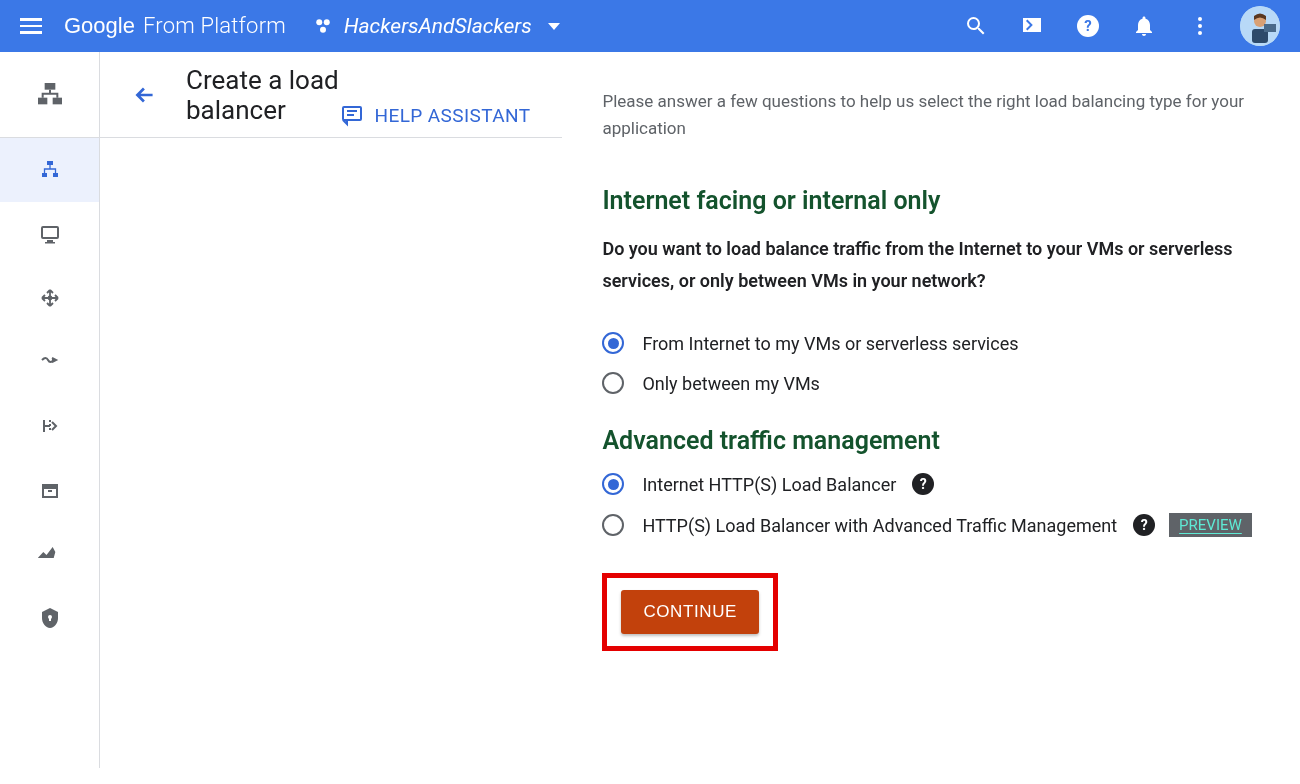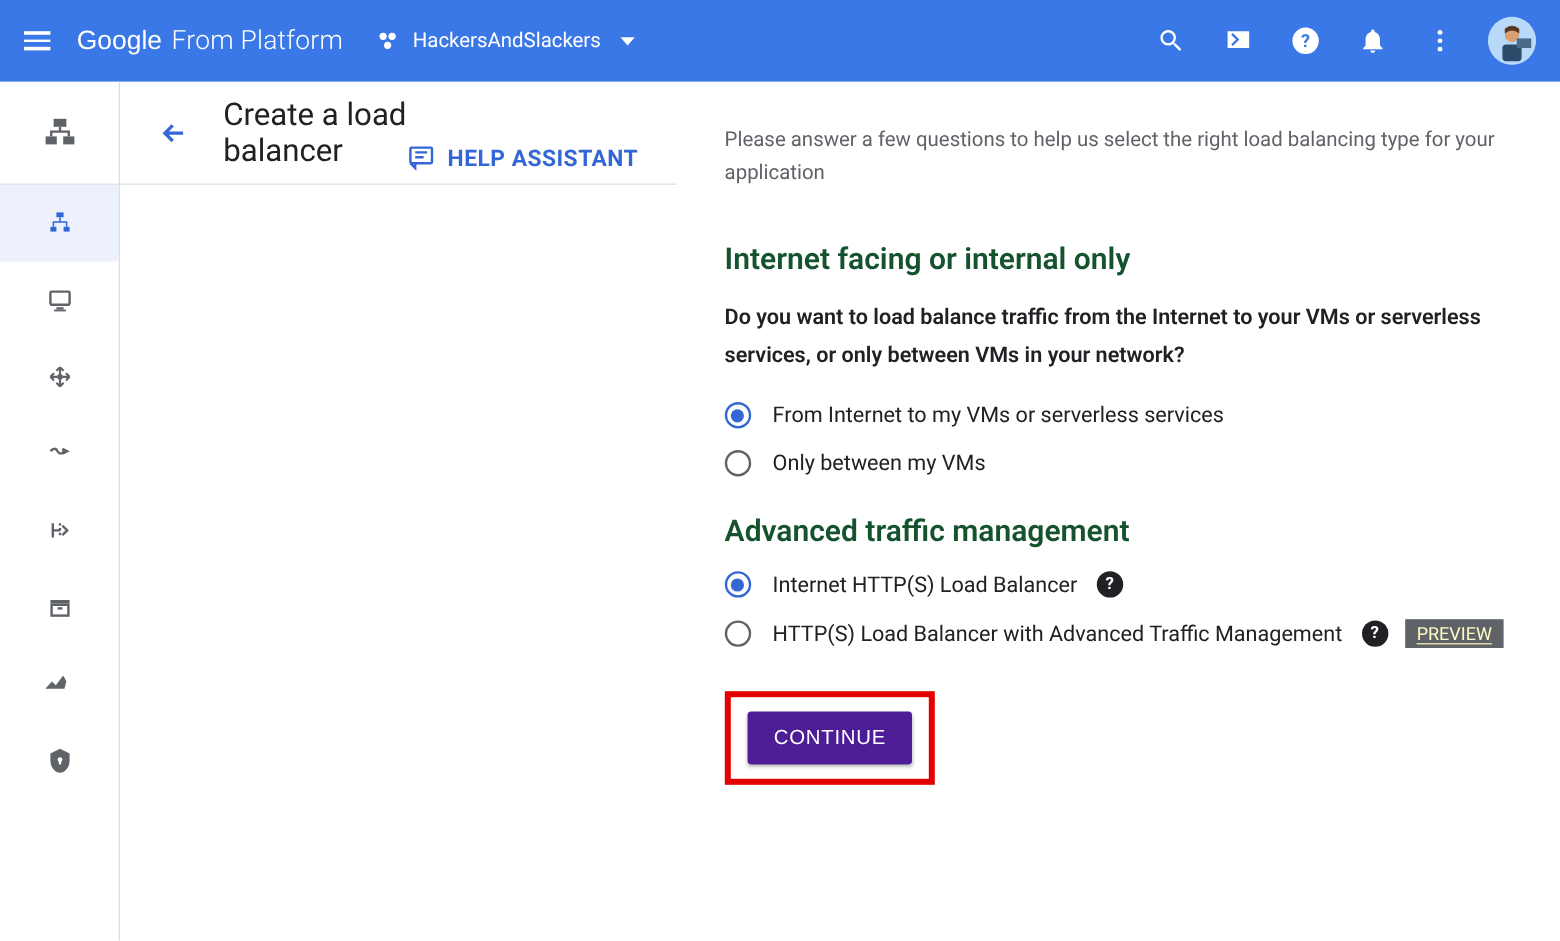--- a/index.html
+++ b/index.html
@@ -1,64 +1,64 @@
 <!DOCTYPE html>
 <html><head>
   <meta charset="utf-8">
   <style>
     * { margin: 0; padding: 0; box-sizing: border-box; }
     body { font-family: Roboto, 'Helvetica Neue', Arial, sans-serif; background: #fff; color: #202124; }
     
     
-    .topbar { background: #3b78e7; height: 68px; display: flex; align-items: center; padding: 0 20px; color: #fff; }
+    .topbar { background: #3b78e7; height: 52px; display: flex; align-items: center; padding: 0 20px; color: #fff; }
     .hamburger { width: 24px; height: 24px; cursor: pointer; margin-right: 20px; }
     .hamburger div { width: 22px; height: 2.5px; background: #fff; margin: 4px 0; }
     .logo-text { font-size: 22px; font-weight: 400; margin-right: 28px; display: flex; align-items: baseline; }
     .logo-google { font-weight: 500; margin-right: 8px; font-family: 'Product Sans', Arial, sans-serif; }
     .logo-rest { font-weight: 300; letter-spacing: 0.2px; }
-    .project-selector { display: flex; align-items: center; cursor: pointer; font-size: 17px; font-weight: 400; }
+    .project-selector { display: flex; align-items: center; cursor: pointer; font-size: 21px; font-weight: 400; font-style: italic; }
     .project-icon { width: 18px; height: 18px; margin-right: 12px; }
     .dropdown-triangle { margin-left: 16px; width: 0; height: 0; border-left: 6px solid transparent; border-right: 6px solid transparent; border-top: 7px solid #fff; }
     .topbar-spacer { flex: 1; }
     .topbar-icon { width: 24px; height: 24px; margin: 0 16px; cursor: pointer; fill: #fff; color: #fff; display: flex; align-items: center; justify-content: center; }
     .avatar { width: 40px; height: 40px; border-radius: 50%; background: #b3d4f5; margin-left: 12px; cursor: pointer; display: flex; align-items: center; justify-content: center; overflow: hidden; }
     
     
     .container { display: flex; height: calc(100vh - 68px); }
     .leftrail { width: 100px; border-right: 1px solid #dadce0; display: flex; flex-direction: column; align-items: center; padding-top: 0; }
     .rail-header-icon { width: 100%; height: 86px; display: flex; align-items: center; justify-content: center; border-bottom: 1px solid #dadce0; }
     .rail-item { width: 100%; height: 64px; display: flex; align-items: center; justify-content: center; cursor: pointer; color: #5f6368; }
     .rail-item.active { background: #ecf1fd; color: #3367d6; }
     .rail-item svg { width: 24px; height: 24px; }
     
     
     .main { flex: 1; display: flex; flex-direction: row; justify-content: flex-end; }
     .page-header { height: 86px; border-bottom: 1px solid #dadce0; display: flex; align-items: center; padding: 0 32px; }
     .back-arrow { width: 26px; height: 26px; margin-right: 28px; cursor: pointer; color: #3367d6; }
     .page-title { font-size: 26px; font-weight: 400; color: #202124; flex: 1; }
-    .help-assistant { display: flex; align-items: center; color: #3367d6; font-size: 19px; font-weight: 700; cursor: pointer; letter-spacing: 0.4px; margin-top: 41px; }
+    .help-assistant { display: flex; align-items: center; color: #3367d6; font-size: 19px; font-weight: 400; cursor: pointer; letter-spacing: 0.4px; margin-top: 41px; }
     .help-assistant svg { width: 24px; height: 24px; margin-right: 10px; }
     
     .content { padding: 36px 40px; max-width: 1000px; }
     .intro-text { color: #5f6368; font-size: 17px; line-height: 1.6; margin-bottom: 44px; max-width: 740px; }
     .section-title { font-size: 25px; font-weight: 600; color: #14532d; margin-bottom: 18px; }
-    .section-question { font-size: 18px; font-weight: 600; color: #202124; line-height: 1.75; margin-bottom: 23px; max-width: 830px; }
+    .section-question { font-size: 18px; font-weight: 600; color: #202124; line-height: 1.75; margin-bottom: 36px; max-width: 830px; }
     
     .radio-row { display: flex; align-items: center; margin-bottom: 18px; cursor: pointer; }
     .radio { width: 22px; height: 22px; border: 2px solid #5f6368; border-radius: 50%; margin-right: 18px; display: flex; align-items: center; justify-content: center; flex-shrink: 0; }
     .radio.checked { border-color: #3367d6; }
     .radio.checked::after { content: ''; width: 11px; height: 11px; background: #3367d6; border-radius: 50%; }
     .radio-label { font-size: 18px; color: #202124; font-weight: 400; }
     .help-circle { width: 22px; height: 22px; background: #202124; color: #fff; border-radius: 50%; display: inline-flex; align-items: center; justify-content: center; font-size: 14px; font-weight: 700; margin-left: 16px; cursor: pointer; }
-    .preview-badge { background: #5f6368; color: #fef9c3; font-size: 15px; padding: 3px 10px; margin-left: 14px; text-decoration: underline; text-underline-offset: 3px; cursor: pointer; }
+    .preview-badge { background: #5f6368; color: #5eead4; font-size: 15px; padding: 3px 10px; margin-left: 14px; text-decoration: underline; text-underline-offset: 3px; cursor: pointer; }
     
     .section2 { margin-top: 32px; }
     
     .highlight-box { border: 5px solid #e40000; padding: 12px 14px; display: inline-block; margin-top: 18px; }
-    .continue-btn { background: #4c1d95; color: #fff; border: none; padding: 12px 22px; font-size: 17px; font-weight: 500; letter-spacing: 0.6px; cursor: pointer; border-radius: 3px; box-shadow: 0 2px 3px rgba(0,0,0,0.25); }
+    .continue-btn { background: #c2410c; color: #fff; border: none; padding: 12px 22px; font-size: 17px; font-weight: 500; letter-spacing: 0.6px; cursor: pointer; border-radius: 3px; box-shadow: 0 2px 3px rgba(0,0,0,0.25); }
   </style>
 </head>
 <body>
 
 <div class="topbar">
   <div class="hamburger">
     <div></div>
       <div></div>
       <div></div>
   </div>

